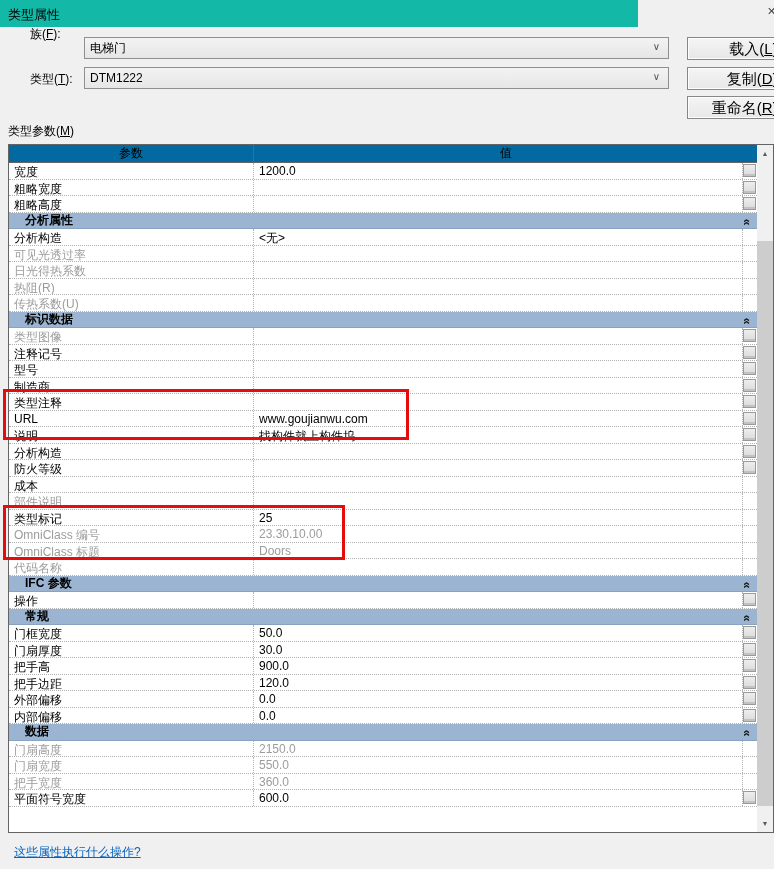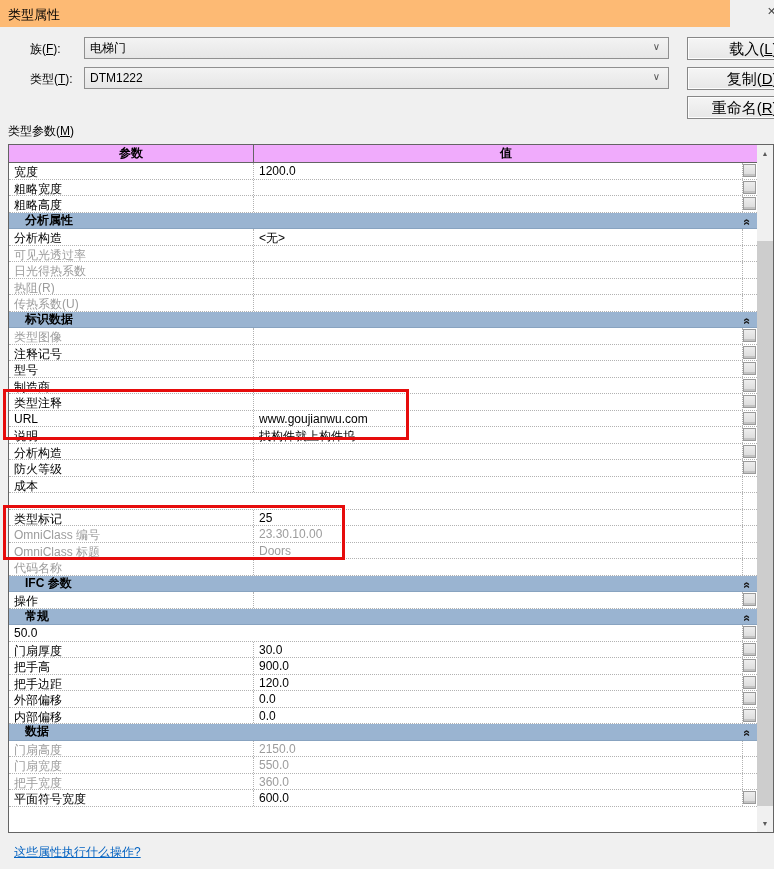--- a/index.html
+++ b/index.html
@@ -2,21 +2,21 @@
 <html style="--c-section_header: #9ab4d1; --c-highlight: #e60c0c; --c-link: #0563c1; --c-disabled_text: #9c9c9c;"><head>
 <meta charset="utf-8">
 <style>
   html,body{margin:0;padding:0}
   body{
     position:relative;width:774px;height:869px;overflow:hidden;
     background:#f0f0f0;color:#000;
     font-family:"Liberation Sans","DejaVu Sans",sans-serif;font-size:12px;
   }
   
-  .titlebar{position:absolute;left:0;top:0;width:730px;height:27px;background:#fdba74}
+  .titlebar{position:absolute;left:0;top:0;width:638px;height:27px;background:#14b8a6}
   .dlg-title{position:absolute;left:8px;top:6px;font-size:13px;color:#000}
   .close-x{position:absolute;left:767px;top:5px;width:10px;height:14px;color:#444;font-size:11px;overflow:hidden}
 
   
   .flabel{position:absolute;left:30px;white-space:nowrap}
   .combo{
     position:absolute;left:84px;width:585px;height:22px;box-sizing:border-box;
     background:linear-gradient(#f3f3f3,#e6e6e6);border:1px solid #8f8f8f;
     display:flex;align-items:center;padding:0 24px 0 5px;white-space:nowrap;overflow:hidden
   }
@@ -26,22 +26,22 @@
     background:linear-gradient(#f5f5f5,#e7e7e7);border:1px solid #878787;
     box-shadow:inset 0 0 0 1px #fdfdfd;
     text-align:right;line-height:21px;white-space:nowrap;font-size:15px
   }
 
   
   .ptable{
     position:absolute;left:8px;top:144px;width:766px;height:689px;box-sizing:border-box;
     background:#ffffff;border:1px solid #646464;overflow:hidden
   }
-  .thead{display:flex;height:18px;background:#f0abfc;border-bottom:1px solid #646464;
-    font-weight:bold;box-sizing:border-box}
+  .thead{display:flex;height:18px;background:#0369a1;border-bottom:1px solid #646464;
+    font-weight:normal;box-sizing:border-box}
   .thead .h-param{width:245px;border-right:1px solid #646464;text-align:center;line-height:17px;box-sizing:border-box}
   .thead .h-val{flex:1;border-right:1px solid #646464;text-align:center;line-height:17px;box-sizing:border-box}
   .thead .h-eq{width:14px;text-align:center;line-height:16px;font-size:11px}
   .tbody{position:absolute;left:0;top:18px;right:16px;bottom:0;overflow:hidden;background:#fff}
 
   .trow{display:flex;height:16.5px;box-sizing:border-box;position:relative}
   .trow.param{border-bottom:1px dotted #b2b2b2}
   .cell{box-sizing:border-box;overflow:hidden;white-space:nowrap;padding:1px 0 0 5px}
   .cell.name{width:245px;border-right:1px dotted #b2b2b2}
   .cell.val{flex:1;border-right:1px dotted #b2b2b2}
@@ -81,21 +81,21 @@
   u{text-decoration:underline}
 </style>
 </head>
 <body>
 
 <div class="titlebar">
   <span class="dlg-title">类型属性</span>
   <span class="close-x">✕</span>
 </div>
 
-<span class="flabel" style="top:41px"><span>族(</span><u>F</u><span>):</span></span>
+<span class="flabel" style="top:26px"><span>族(</span><u>F</u><span>):</span></span>
 <div class="combo" style="top:37px">
   <span>电梯门</span>
   <span class="chev-down">∨</span>
 </div>
 
 <span class="flabel" style="top:71px"><span>类型(</span><u>T</u><span>):</span></span>
 <div class="combo" style="top:67px">
   <span>DTM1222</span>
   <span class="chev-down">∨</span>
 </div>
@@ -229,20 +229,21 @@
         <span class="cell eq">
           <span class="rowbtn"></span>
         </span>
       </div>
       <div class="trow param">
         <span class="cell name">成本</span>
         <span class="cell val"></span>
         <span class="cell eq"></span>
       </div>
       <div class="trow param dis">
+        <span class="cell name">部件说明</span>
         <span class="cell val"></span>
         <span class="cell eq"></span>
       </div>
       <div class="trow param">
         <span class="cell name">类型标记</span>
         <span class="cell val">25</span>
         <span class="cell eq"></span>
       </div>
       <div class="trow param dis">
         <span class="cell name">OmniClass 编号</span>
@@ -268,20 +269,21 @@
         <span class="cell val"></span>
         <span class="cell eq">
           <span class="rowbtn"></span>
         </span>
       </div>
       <div class="trow sec">
         <span>常规</span>
         <span class="chev-dblup">«</span>
       </div>
       <div class="trow param">
+        <span class="cell name">门框宽度</span>
         <span class="cell val">50.0</span>
         <span class="cell eq">
           <span class="rowbtn"></span>
         </span>
       </div>
       <div class="trow param">
         <span class="cell name">门扇厚度</span>
         <span class="cell val">30.0</span>
         <span class="cell eq">
           <span class="rowbtn"></span>

